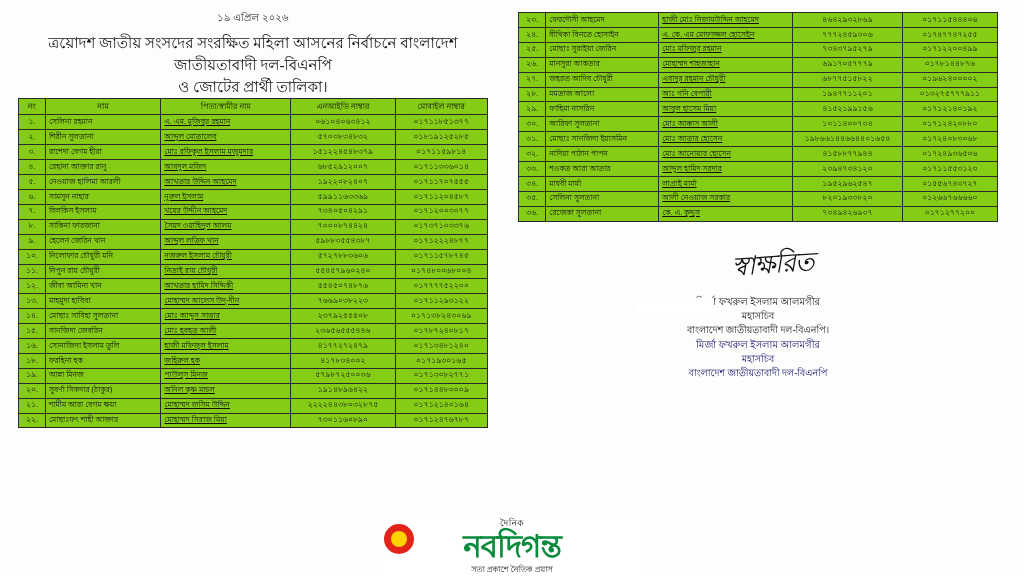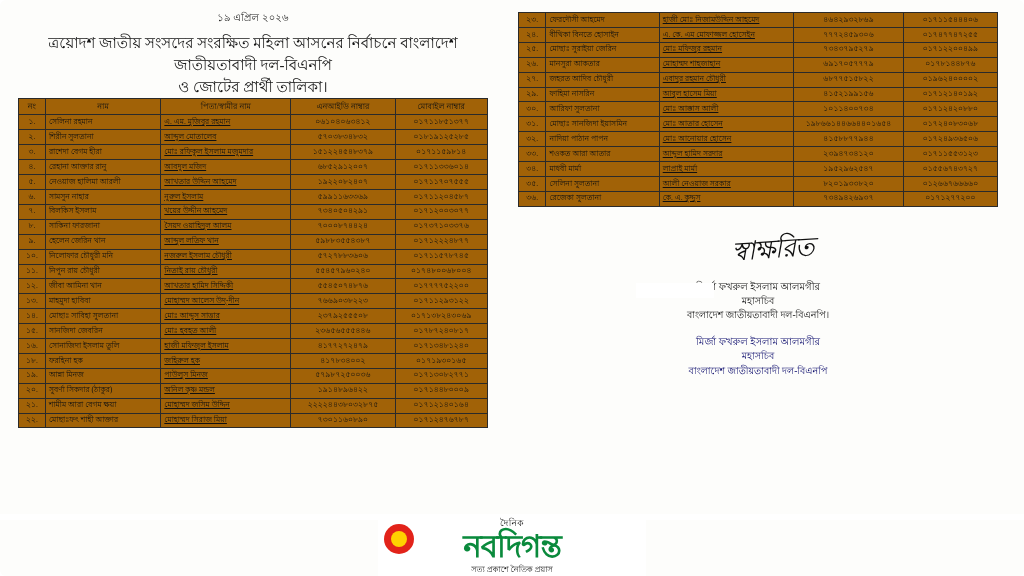--- a/index.html
+++ b/index.html
@@ -40,21 +40,21 @@
     line-height: 1.45;
     color: #141414;
     text-align: center;
     padding: 0 4px;
   }
   .doc-intro .l2 { display: block; }
 
   table.cand {
     border-collapse: collapse;
     width: 100%;
-    background: #a16207;
+    background: #84cc16;
   }
   table.cand th, table.cand td {
     border: 1px solid #2a2a2a;
     font-size: 7.6px;
     line-height: 1.15;
     padding: 2.6px 3px;
     color: #101010;
     vertical-align: middle;
     white-space: nowrap;
     overflow: hidden;
@@ -111,21 +111,21 @@
   }
   .sign-title {
     font-size: 9.5px;
     color: #111;
     line-height: 1.5;
   }
   .sign-org {
     font-size: 9.5px;
     color: #111;
     line-height: 1.5;
-    margin-bottom: 12px;
+    margin-bottom: 0;
   }
   .stamp-name {
     font-size: 10px;
     color: #0f0f6e;
     line-height: 1.5;
   }
   .stamp-line {
     font-size: 9.5px;
     color: #0f0f6e;
     line-height: 1.5;
@@ -415,20 +415,27 @@
             <td class="gn">মোহাম্মদ শাহজাহান</td>
             <td class="nid">৬৯১৭০৫৭৭৭৯</td>
             <td class="mob">০১৭৮১৪৪৮৭৬</td>
           </tr>
           <tr>
             <td class="sl">২৭.</td>
             <td class="nm">জহরত আদিব চৌধুরী</td>
             <td class="gn">এবাদুর রহমান চৌধুরী</td>
             <td class="nid">৬৮৭৭৫১৫৮২২</td>
             <td class="mob">০১৯৬২৪০০০০২</td>
+          </tr>
+          <tr>
+            <td class="sl">২৮.</td>
+            <td class="nm">মমতাজ আলো</td>
+            <td class="gn">আঃ গনি বেপারী</td>
+            <td class="nid">১৯৪৭৭১১২০১</td>
+            <td class="mob">০১৩২৭৫৭৭৭৯১১</td>
           </tr>
           <tr>
             <td class="sl">২৯.</td>
             <td class="nm">ফাহিমা নাসরিন</td>
             <td class="gn">আবুল হাসেম মিয়া</td>
             <td class="nid">৪১৫২১৯৯১৫৬</td>
             <td class="mob">০১৭১২১৪০১৯২</td>
           </tr>
           <tr>
             <td class="sl">৩০.</td>

